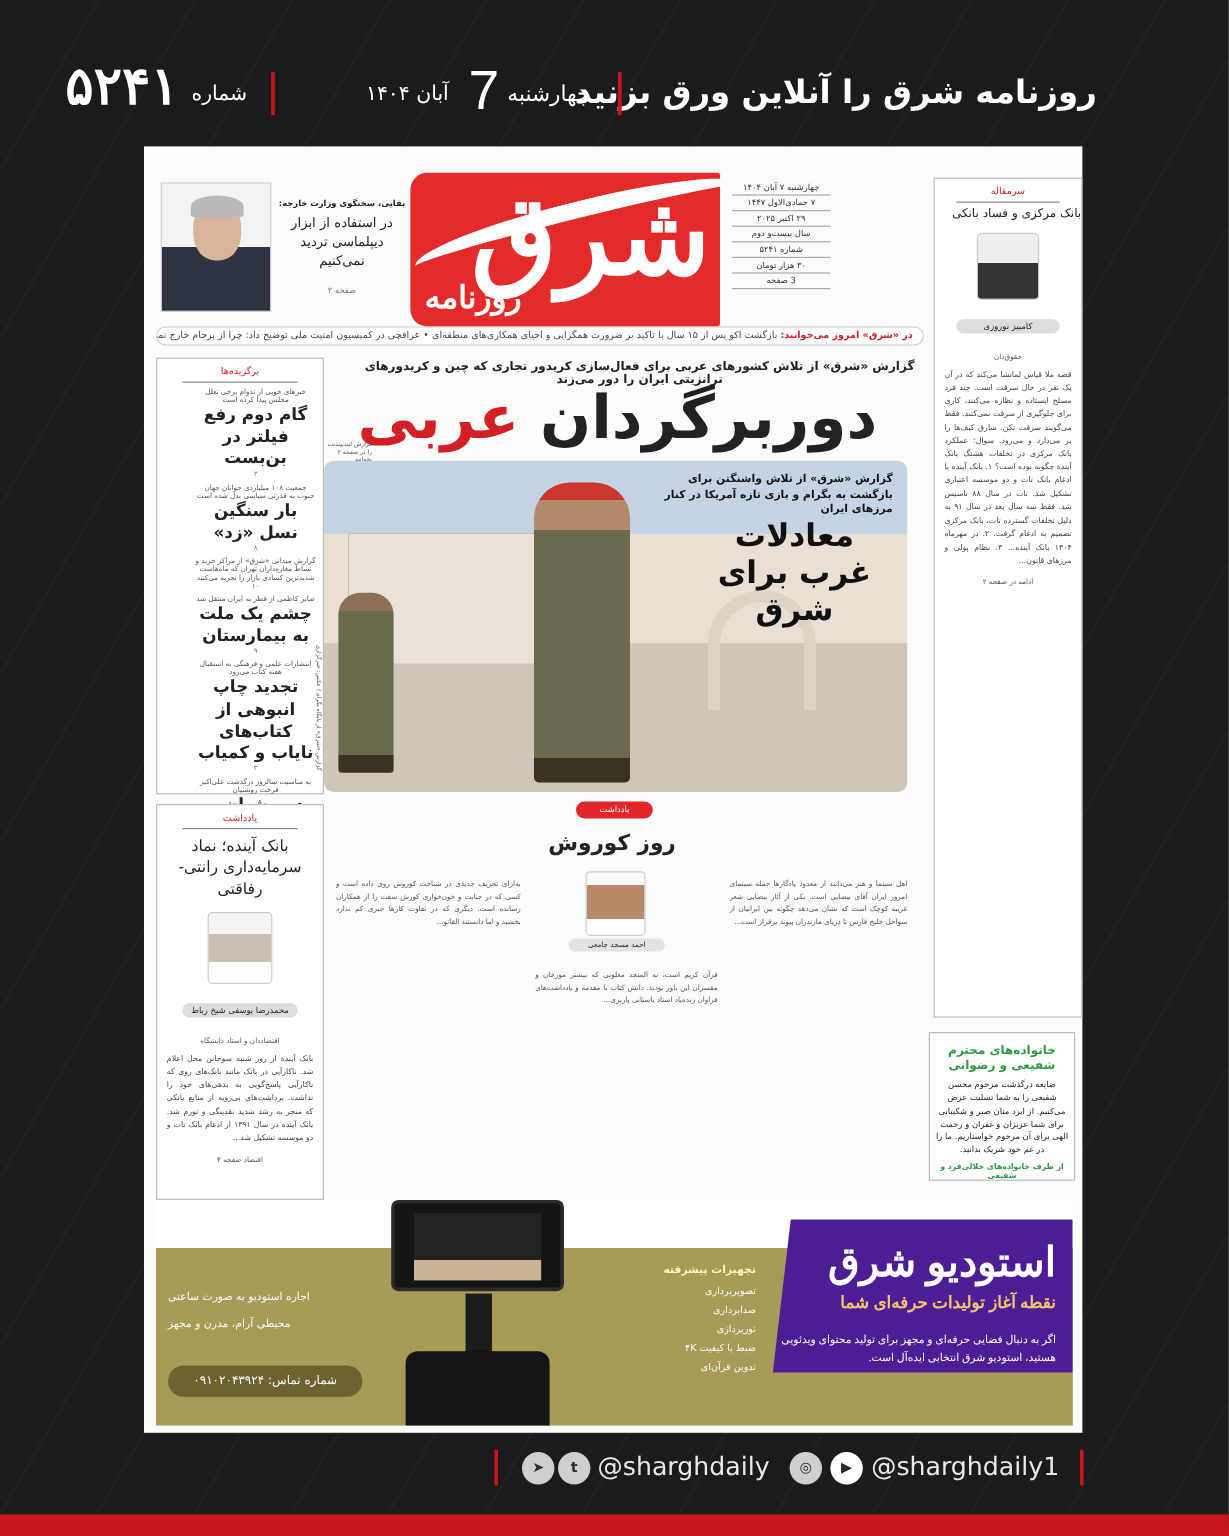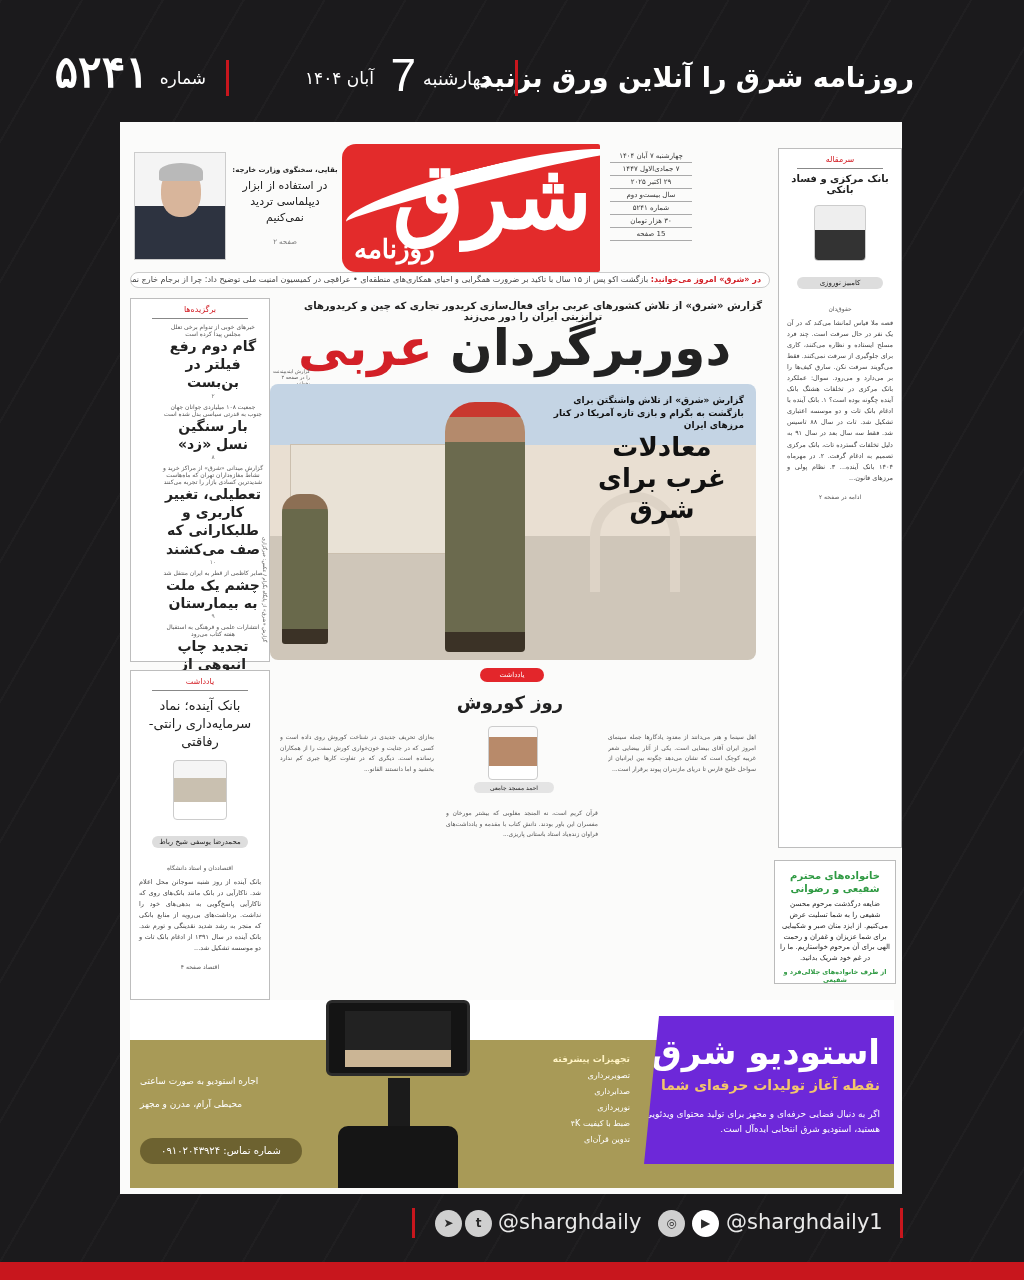--- a/index.html
+++ b/index.html
@@ -38,21 +38,21 @@
   .quote-block .q { font-size: 11px; line-height: 1.45; margin-top: 4px; }
   .quote-block .pg { font-size: 7px; margin-top: 12px; color: #777; }
   .photo-minister { position: absolute; left: 14px; top: 30px; width: 92px; height: 108px; border: 1px solid #ccc; background: linear-gradient(180deg, #f4f4f4 0 50%, #2d3340 50% 100%); }
   .photo-minister .face { position: absolute; left: 26px; top: 14px; width: 40px; height: 50px; border-radius: 45%; background: #d8b59b; }
   .photo-minister .hair { position: absolute; left: 24px; top: 10px; width: 44px; height: 18px; border-radius: 50% 50% 10% 10%; background: #b9b9b9; }
 
   
   .editorial { right: 0; top: 26px; width: 124px; height: 700px; }
   .kicker { font-size: 8px; text-align: center; padding-top: 6px; }
   .rule { margin: 4px auto; width: 70%; height: 1px; background: #888; }
-  .ed-title { font-size: 10px; text-align: center; font-weight: bold; margin-top: 4px; }
+  .ed-title { font-size: 10px; text-align: right; font-weight: normal; margin-top: 4px; }
   .author-photo { width: 52px; height: 56px; margin: 10px auto 4px; border: 1px solid #ccc; background: linear-gradient(180deg, #eee 0 45%, #333 45%); border-radius: 4px; }
   .author-name { font-size: 7px; text-align: center; background: #ddd; border-radius: 8px; width: 70%; margin: 16px auto; padding: 2px; }
   .author-role { font-size: 6px; text-align: center; margin-top: 3px; color: #555; }
   .body-text { font-size: 6.5px; line-height: 1.7; text-align: justify; padding: 6px 8px; color: #444; }
 
   
   .ticker { position: absolute; left: 10px; right: 132px; top: 150px; height: 16px; border: 1px solid #ccc; border-radius: 8px; font-size: 8px; line-height: 14px; padding-right: 8px; white-space: nowrap; overflow: hidden; color: #444; background: #fff; }
   .ticker b { color: #d32027; }
 
   
@@ -86,21 +86,21 @@
   .col { position: absolute; font-size: 6px; line-height: 1.75; color: #555; text-align: justify; overflow: hidden; }
 
   .condol { position: absolute; right: 6px; top: 738px; width: 122px; height: 124px; border: 1px solid #bbb; background: #fff; text-align: center; padding: 8px 4px; margin-left: 13px; }
   .condol .h { color: #2f9a43; font-weight: bold; font-size: 10px; line-height: 1.3; }
   .condol .b { font-size: 7px; line-height: 1.55; margin-top: 4px; }
   .condol .f { color: #2f9a43; font-size: 6.5px; font-weight: bold; margin-top: 4px; }
 
   
   .ad { position: absolute; left: 10px; top: 878px; width: 764px; height: 188px; background: #fff; }
   .ad .olive { position: absolute; left: 0; top: 40px; width: 764px; height: 148px; background: #a89a57; }
-  .ad .redpanel { position: absolute; right: 0; top: 16px; width: 250px; height: 148px; background: #6d28d9; clip-path: polygon(6% 0, 100% 0, 100% 100%, 0 100%); padding: 18px 14px 0 0; color: #fff; }
+  .ad .redpanel { position: absolute; right: 0; top: 16px; width: 250px; height: 128px; background: #4c1d95; clip-path: polygon(6% 0, 100% 0, 100% 100%, 0 100%); padding: 18px 14px 0 0; color: #fff; font-family: Liberation Serif, serif; }
   .ad .title { font-size: 34px; font-weight: bold; line-height: 1.1; }
   .ad .slogan { font-size: 14px; color: #f2c56c; font-weight: bold; margin-top: 6px; }
   .ad .desc { font-size: 9px; line-height: 1.6; margin-top: 14px; }
   .ad .equip { position: absolute; right: 264px; top: 50px; width: 100px; color: #fff; font-size: 8px; line-height: 2; }
   .ad .equip .hd { font-size: 9px; font-weight: bold; color: #fff3c4; }
   .ad .camera { position: absolute; left: 196px; top: 0; width: 144px; height: 188px; }
   .ad .camera .screen { position: absolute; left: 0; top: 0; width: 144px; height: 76px; background: #141414; border-radius: 6px; border: 3px solid #2b2b2b; }
   .ad .camera .screen::after { content: ""; position: absolute; left: 16px; top: 8px; width: 106px; height: 56px; background: linear-gradient(180deg, #222 0 70%, #cbb595 70%); }
   .ad .camera .mount { position: absolute; left: 62px; top: 78px; width: 22px; height: 50px; background: #1b1b1b; }
   .ad .camera .body { position: absolute; left: 12px; top: 126px; width: 120px; height: 62px; background: #151515; border-radius: 10px 10px 0 0; }
@@ -135,21 +135,21 @@
     <div class="word">شرق</div>
     <div class="sub">روزنامه</div>
   </div>
   <div class="dates">
     <div>چهارشنبه ۷ آبان ۱۴۰۴</div>
     <div>۷ جمادی‌الاول ۱۴۴۷</div>
     <div>۲۹ اکتبر ۲۰۲۵</div>
     <div>سال بیست‌و دوم</div>
     <div>شماره ۵۲۴۱</div>
     <div>۳۰ هزار تومان</div>
-    <div>15 صفحه</div>
+    <div>3 صفحه</div>
   </div>
   <div class="quote-block">
     <div class="who">بقایی، سخنگوی وزارت خارجه:</div>
     <div class="q">در استفاده از ابزار دیپلماسی تردید نمی‌کنیم</div>
     <div class="pg">صفحه ۲</div>
   </div>
   <div class="photo-minister">
     <div class="face"></div>
     <div class="hair"></div>
   </div>
@@ -178,21 +178,20 @@
       <div class="h">گام دوم رفع فیلتر در بن‌بست</div>
       <div class="pn">۲</div>
     </div>
     <div class="pick">
       <div class="k">جمعیت ۱۰۸ میلیاردی جوانان جهان جنوب به قدرتی سیاسی بدل شده است</div>
       <div class="h">بار سنگین نسل «زد»</div>
       <div class="pn">۸</div>
     </div>
     <div class="pick">
       <div class="k">گزارش میدانی «شرق» از مراکز خرید و نشاط مغازه‌داران تهران که ماه‌هاست شدید‌ترین کسادی بازار را تجربه می‌کنند</div>
-      <div class="h">تعطیلی، تغییر کاربری و طلبکارانی که صف می‌کشند</div>
       <div class="pn">۱۰</div>
     </div>
     <div class="pick">
       <div class="k">صابر کاظمی از قطر به ایران منتقل شد</div>
       <div class="h">چشم یک ملت به بیمارستان</div>
       <div class="pn">۹</div>
     </div>
     <div class="pick">
       <div class="k">انتشارات علمی و فرهنگی به استقبال هفته کتاب می‌رود</div>
       <div class="h">تجدید چاپ انبوهی از کتاب‌های نایاب و کمیاب</div>

